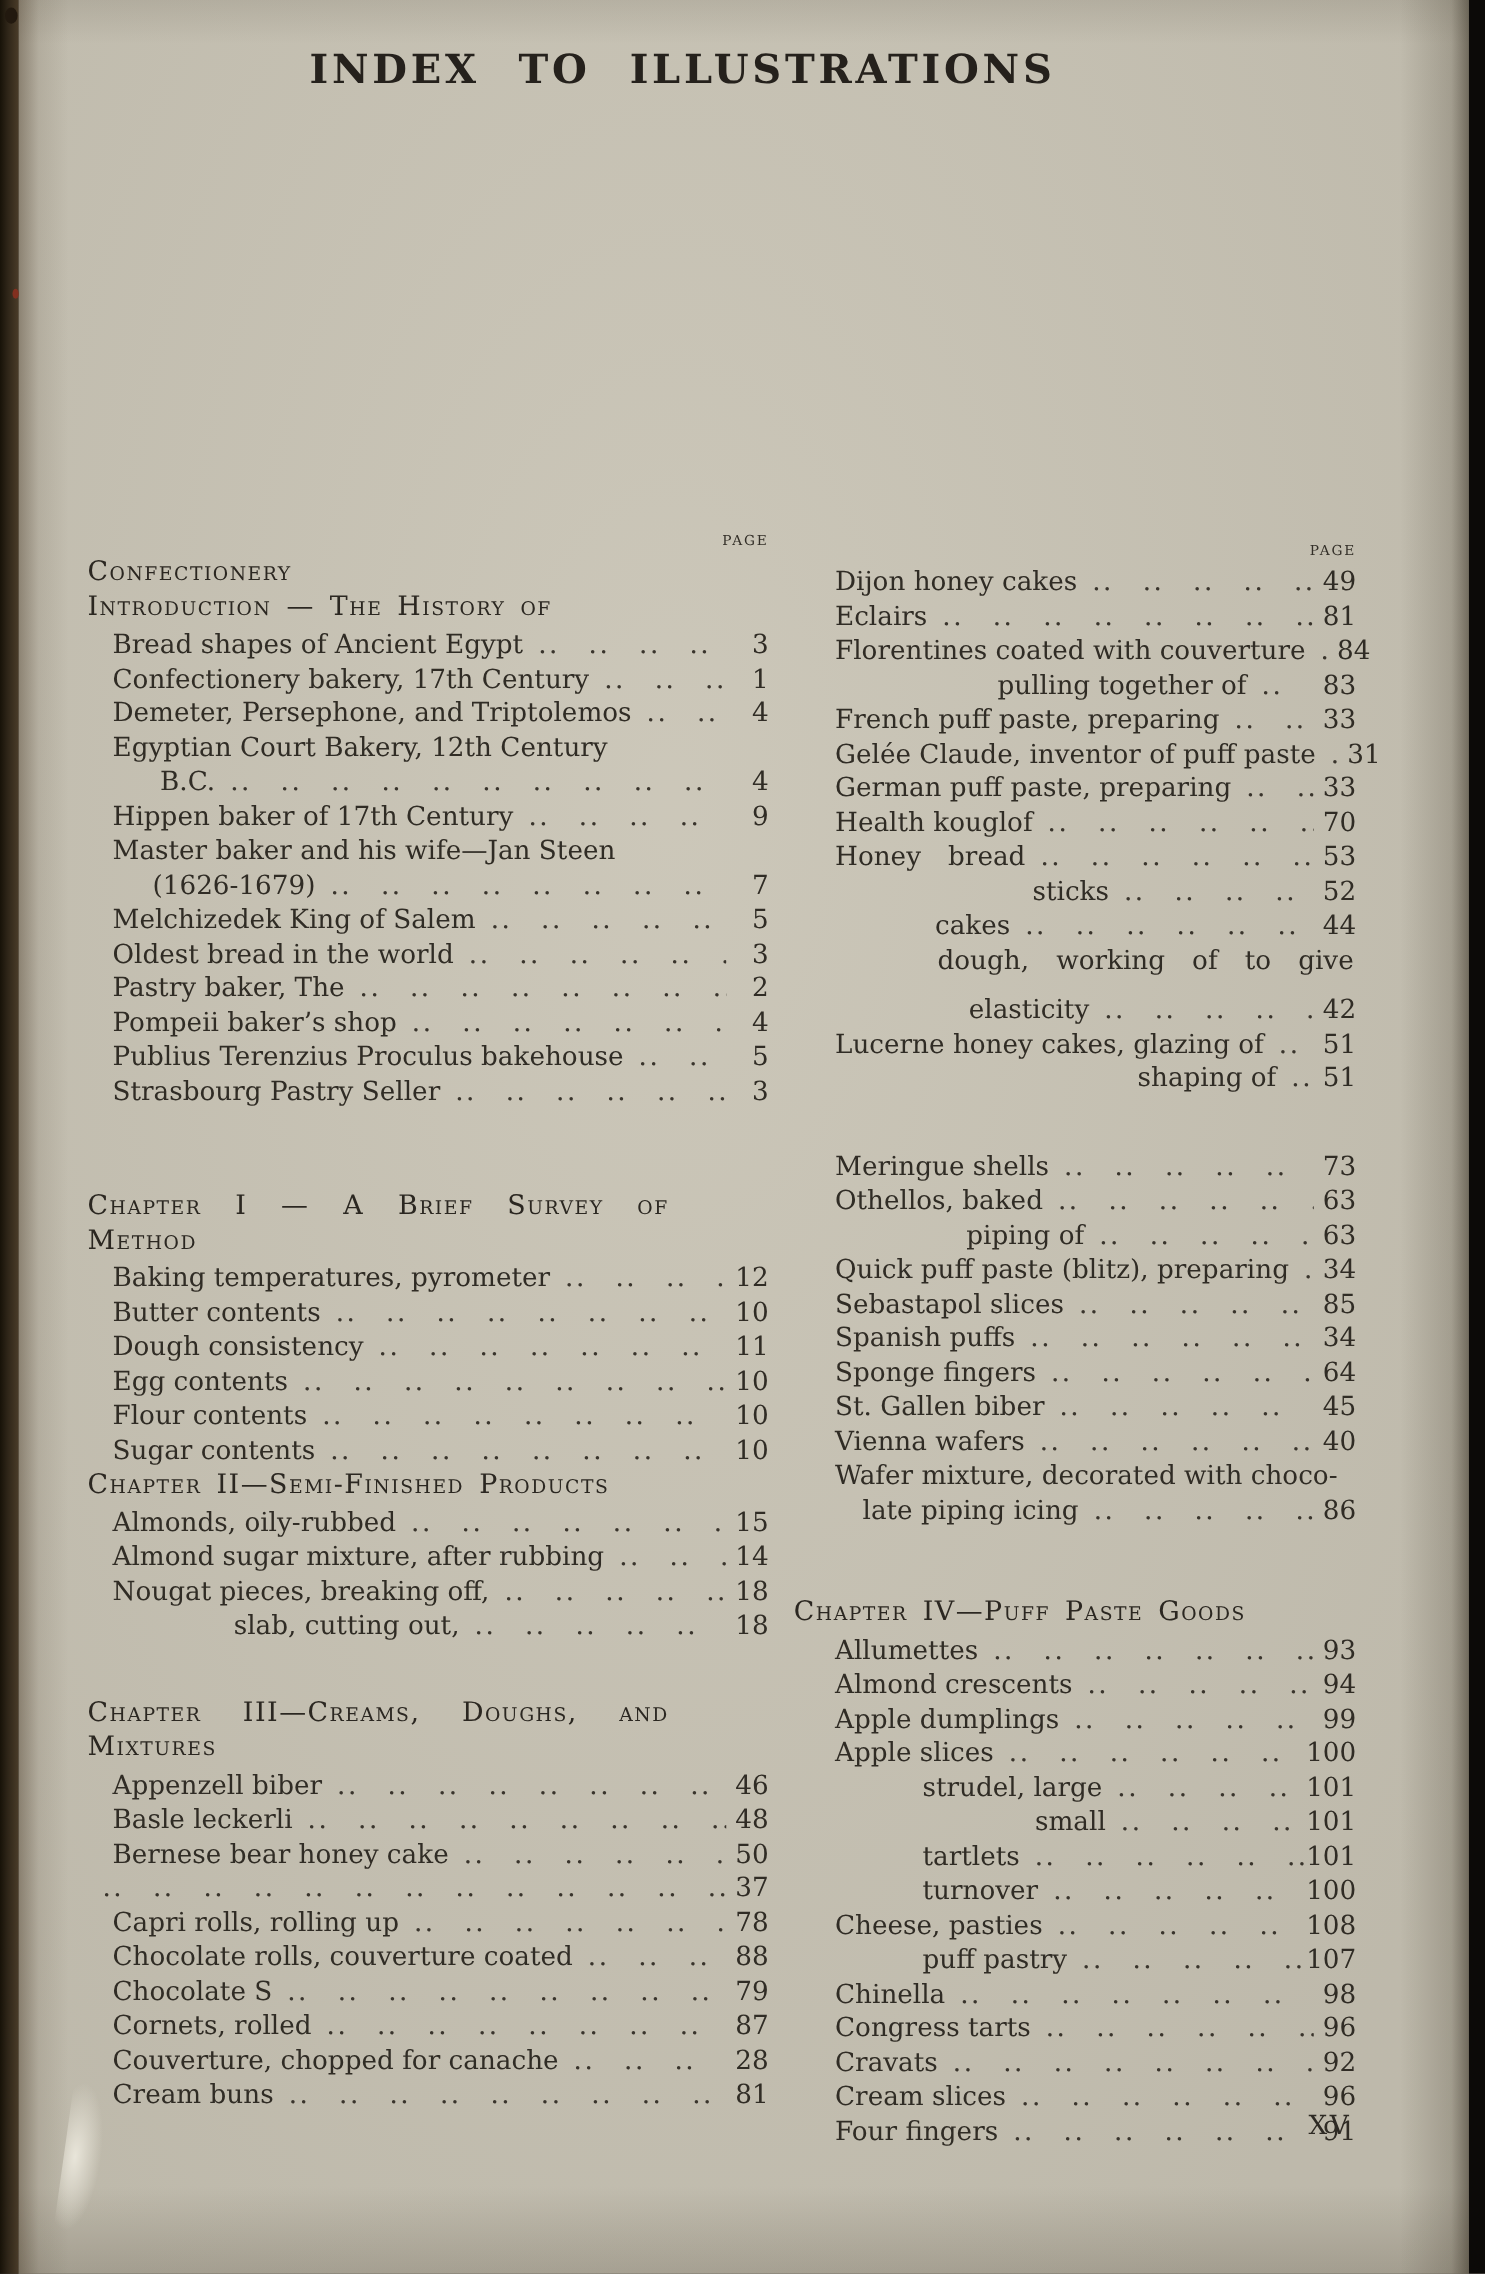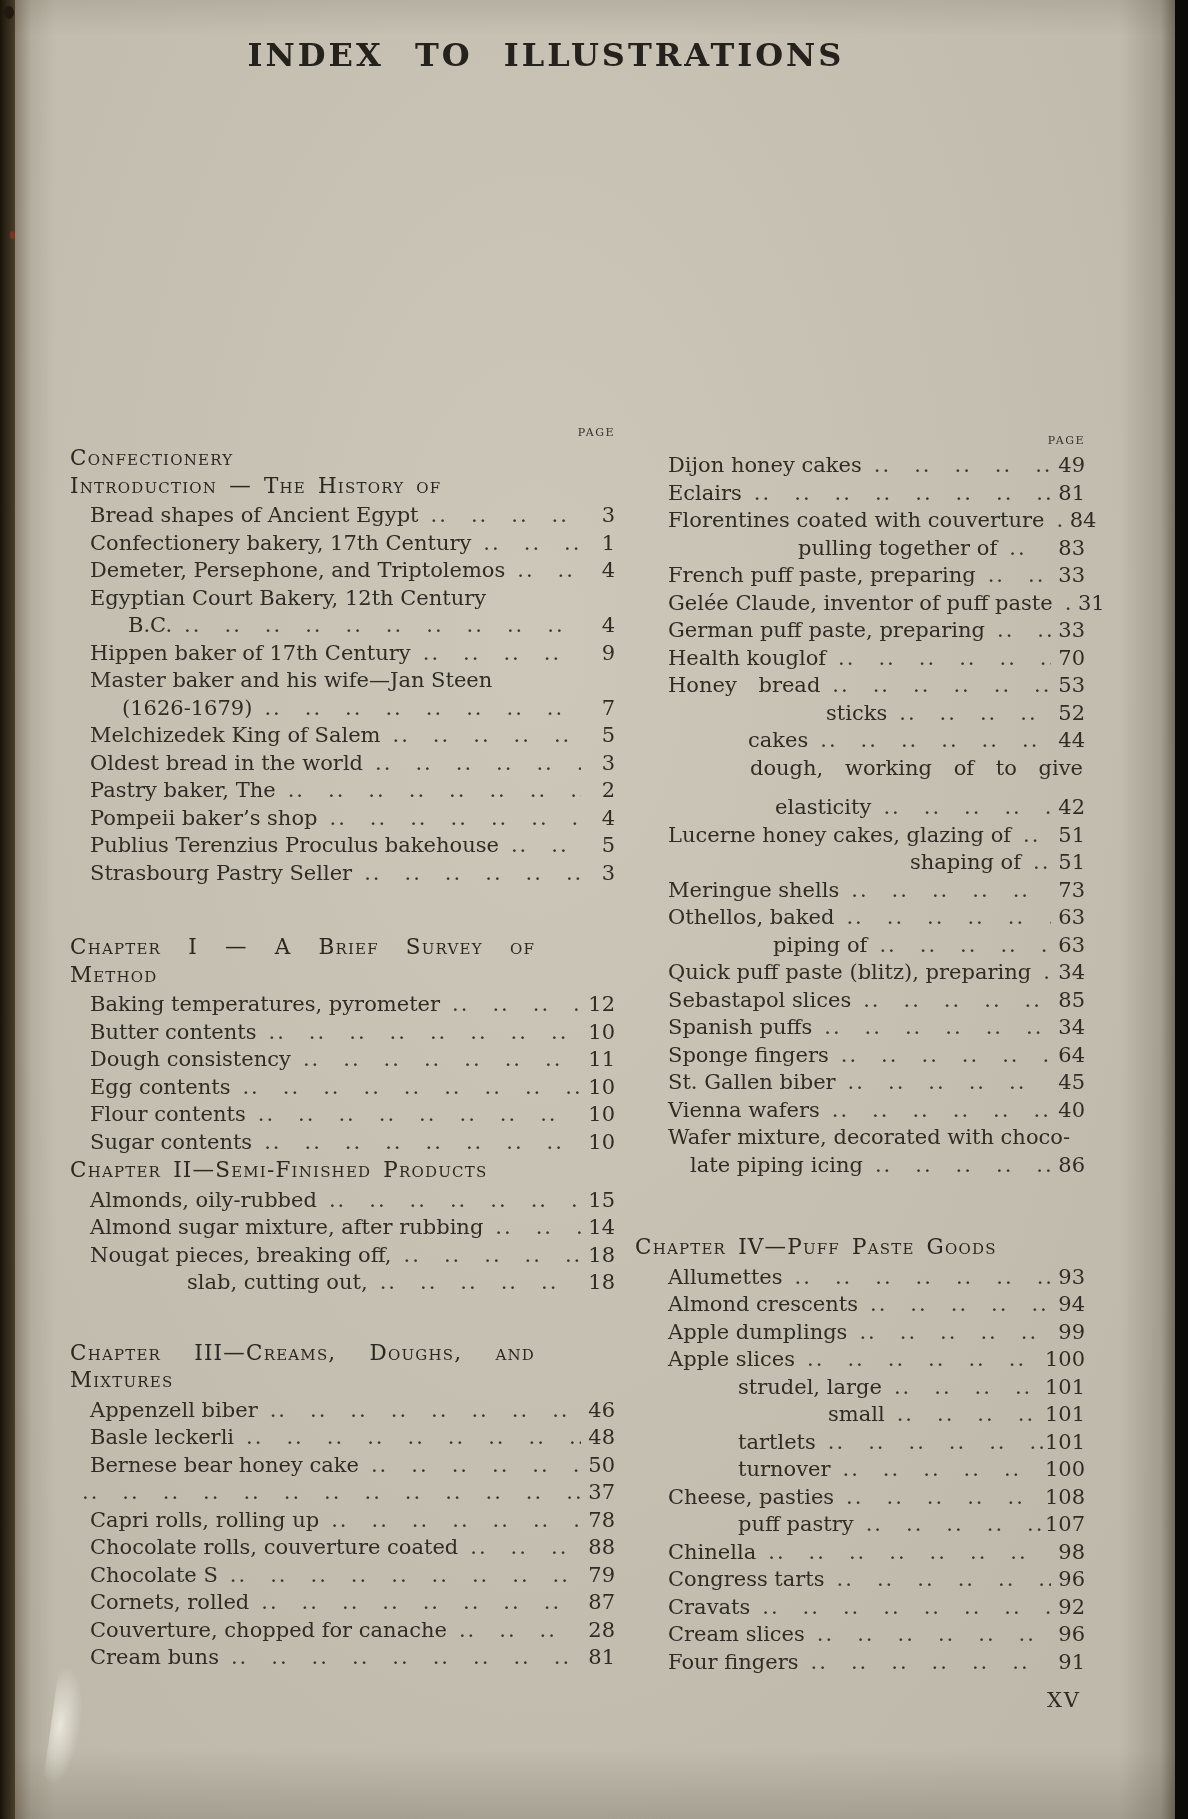--- a/index.html
+++ b/index.html
@@ -146,21 +146,21 @@
           <span class="txt" style="padding-left: 20px;">Publius Terenzius Proculus bakehouse</span>
           <span class="leader">.. .. .. .. .. .. .. .. .. .. .. .. .. .. .. .. </span>
           <span class="num">5</span>
         </div>
         <div class="row">
           <span class="txt" style="padding-left: 20px;">Strasbourg Pastry Seller</span>
           <span class="leader">.. .. .. .. .. .. .. .. .. .. .. .. .. .. .. .. </span>
           <span class="num">3</span>
         </div>
       </div>
-      <div class="block" style="margin-top: 46px;">
+      <div class="block" style="margin-top: 64px;">
         <div class="heading">
           <div class="hline">Chapter I — A Brief Survey of</div>
           <div class="hline">Method</div>
         </div>
         <div class="row">
           <span class="txt" style="padding-left: 20px;">Baking temperatures, pyrometer</span>
           <span class="leader">.. .. .. .. .. .. .. .. .. .. .. .. .. .. .. .. </span>
           <span class="num">12</span>
         </div>
         <div class="row">
@@ -343,21 +343,21 @@
           <span class="txt" style="padding-left: 33px;">Lucerne honey cakes, glazing of</span>
           <span class="leader">.. .. .. .. .. .. .. .. .. .. .. .. .. .. .. .. </span>
           <span class="num">51</span>
         </div>
         <div class="row">
           <span class="txt" style="padding-left: 275px;">shaping of</span>
           <span class="leader">.. .. .. .. .. .. .. .. .. .. .. .. .. .. .. .. </span>
           <span class="num">51</span>
         </div>
         <div class="row">
-          <span class="txt" style="padding-left: 33px;">Meringue shells</span>
+          <span class="txt" style="padding-left: 33px; margin-top: 43px;">Meringue shells</span>
           <span class="leader">.. .. .. .. .. .. .. .. .. .. .. .. .. .. .. .. </span>
           <span class="num">73</span>
         </div>
         <div class="row">
           <span class="txt" style="padding-left: 33px;">Othellos, baked</span>
           <span class="leader">.. .. .. .. .. .. .. .. .. .. .. .. .. .. .. .. </span>
           <span class="num">63</span>
         </div>
         <div class="row">
           <span class="txt" style="padding-left: 138px;">piping of</span>

